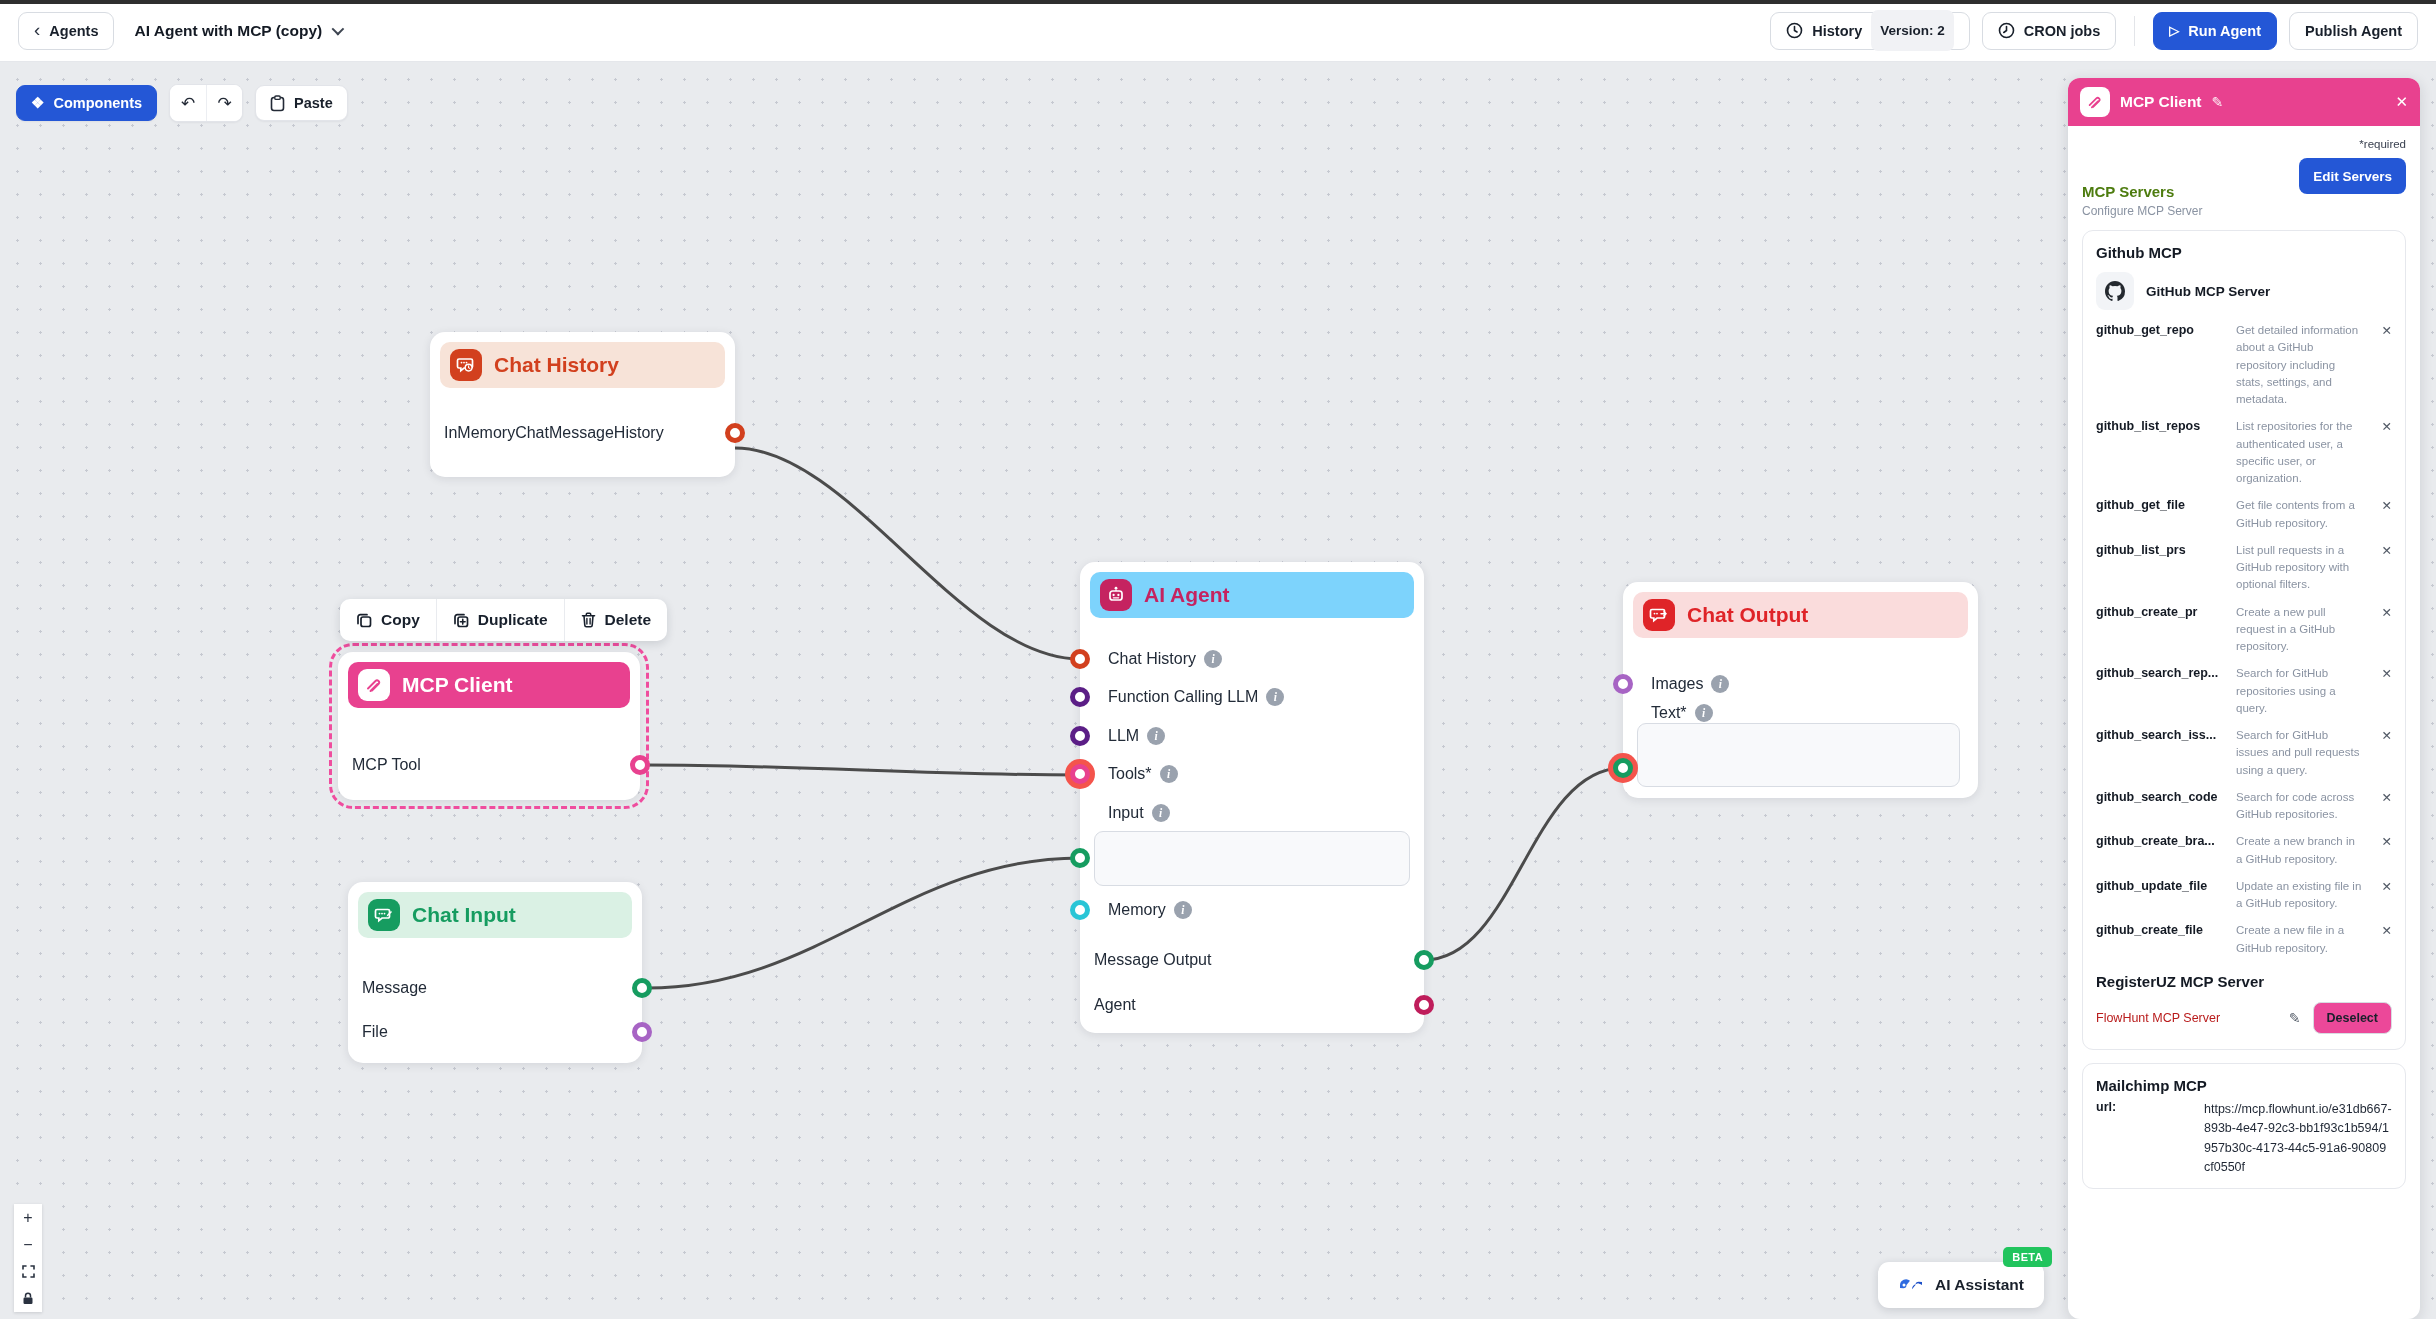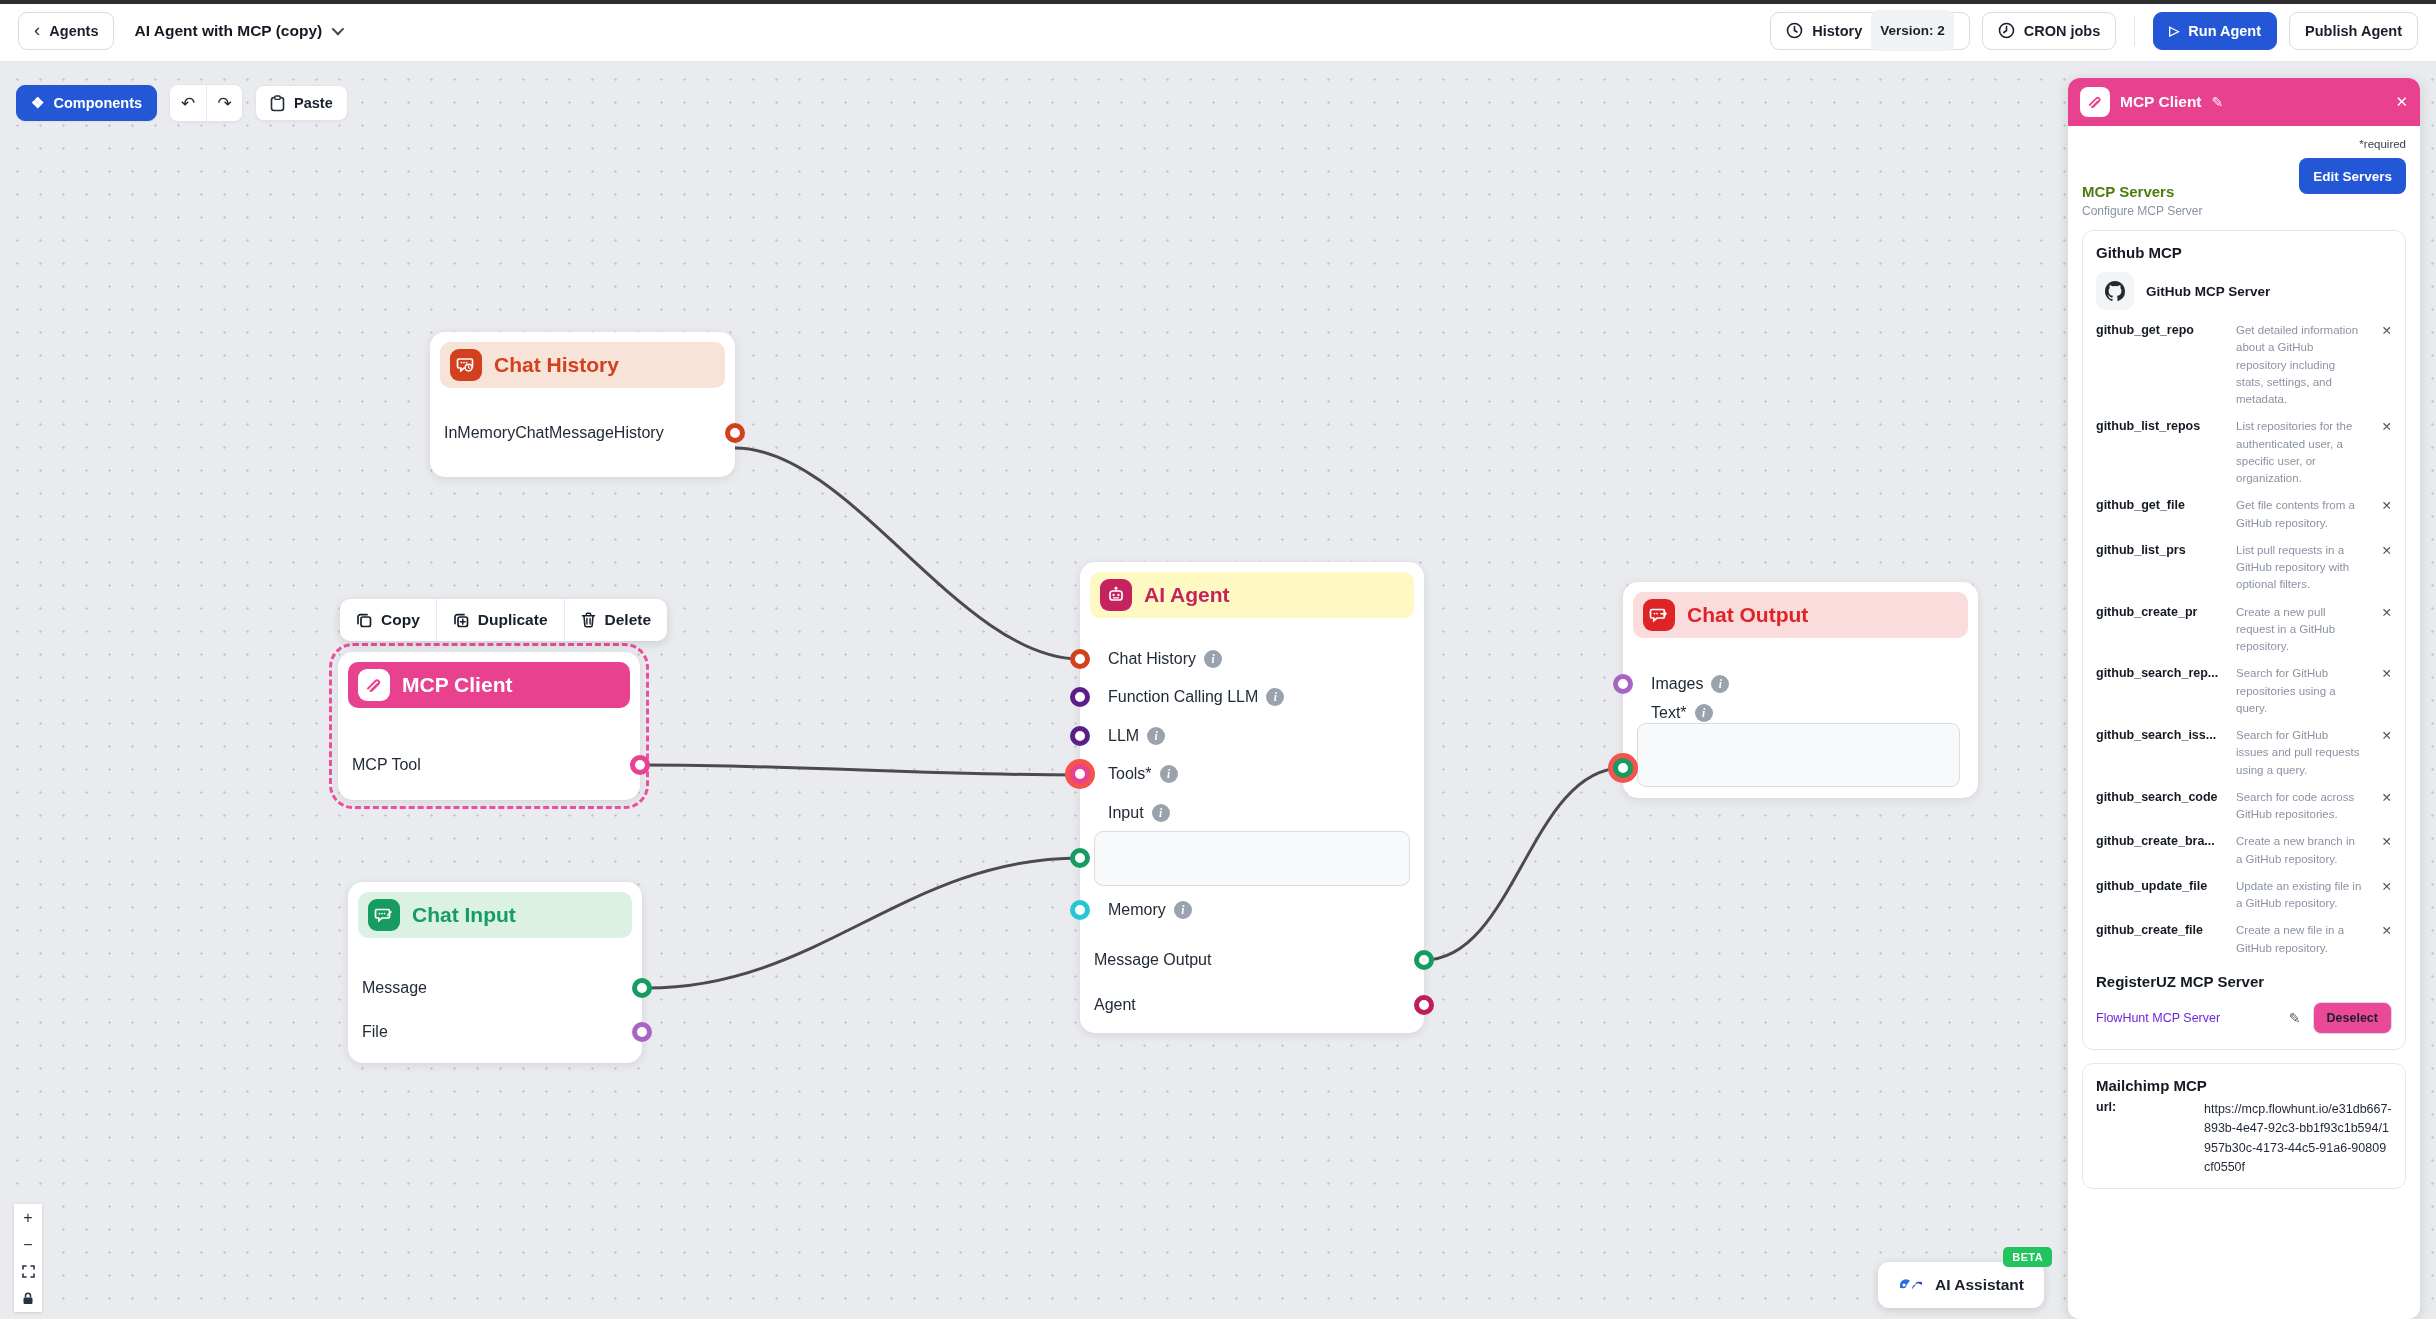--- a/index.html
+++ b/index.html
@@ -76,21 +76,21 @@
   .card-title { font-size:15px; font-weight:700; color:#141a24; }
   #gh-row { display:flex; align-items:center; gap:12px; margin:11px 0 4px; }
   #gh-icon { width:38px; height:38px; border-radius:9px; background:#f2f4f7; display:flex; align-items:center; justify-content:center; }
   #gh-name { font-size:13.5px; font-weight:700; color:#141a24; }
   .tool-row { display:flex; align-items:flex-start; padding:8px 0 2px;gap:8px; }
   .tool-name { width:132px; flex:0 0 auto; font-size:12.5px; font-weight:700; color:#141a24; padding-top:1px; }
   .tool-desc { flex:1; font-size:11.5px; color:#8a93a2; line-height:1.5; padding-right:6px; }
   .tool-x { width:16px; flex:0 0 auto; font-size:12.5px; color:#525a66; cursor:pointer; text-align:right; padding-top:1px; }
   #registeruz-title { font-size:15px; font-weight:700; color:#141a24; margin:14px 0 4px; }
   #flowhunt-row { display:flex; align-items:center; margin:12px 0 4px; }
-  #flowhunt-name { flex:1; font-size:12.5px; color:#6d28d9; }
+  #flowhunt-name { flex:1; font-size:12.5px; color:#b91c1c; }
   #flowhunt-edit { font-size:14px; color:#525a66; margin-right:12px; cursor:pointer; }
   .ghost-btn { height:32px; padding:0 13px; background:#ec4899; border:1px solid #d8dce2; border-radius:8px; font-size:12.5px; font-weight:700; color:#19202b; cursor:pointer; font-family:inherit; }
   #url-row { display:flex; margin-top:6px; }
   #url-label { width:108px; flex:0 0 auto; font-size:12.5px; font-weight:700; color:#141a24; }
   #url-value { flex:1; font-size:12.5px; color:#1f2734; line-height:1.55; word-break:break-all; }
 </style>
 </head>
 <body>
 
 <div id="top-strip"></div>
@@ -239,21 +239,21 @@
     <span>Message</span>
   </div>
   <span class="h" style="border:5px solid #169c60; right:-10px; top:96px;"></span>
   <div class="prow right" style="left:14px; right:26px; top:135px;">
     <span>File</span>
   </div>
   <span class="h" style="border:5px solid #a764c4; right:-10px; top:140px;"></span>
 </div>
 
 <div class="node" style="left:1080px; top:562px; width:344px; height:471px;">
-  <div class="nhead" style="background:#fef9c3;">
+  <div class="nhead" style="background:#7dd3fc;">
     <span class="nicon" style="background:#c52360;">
       <svg width="20" height="20" viewBox="0 0 20 20">
           <circle cx="10" cy="3.2" r="1.4" fill="#fff"></circle>
           <path d="M10 4.6 V6" stroke="#fff" stroke-width="1.3"></path>
           <rect x="4" y="6" width="12" height="9" rx="2.6" fill="none" stroke="#fff" stroke-width="1.7"></rect>
           <circle cx="7.6" cy="10" r="1.15" fill="#fff"></circle>
           <circle cx="12.4" cy="10" r="1.15" fill="#fff"></circle>
           <path d="M7.4 12.8 h5.2" stroke="#fff" stroke-width="1.3" stroke-linecap="round"></path>
         </svg>
     </span>

